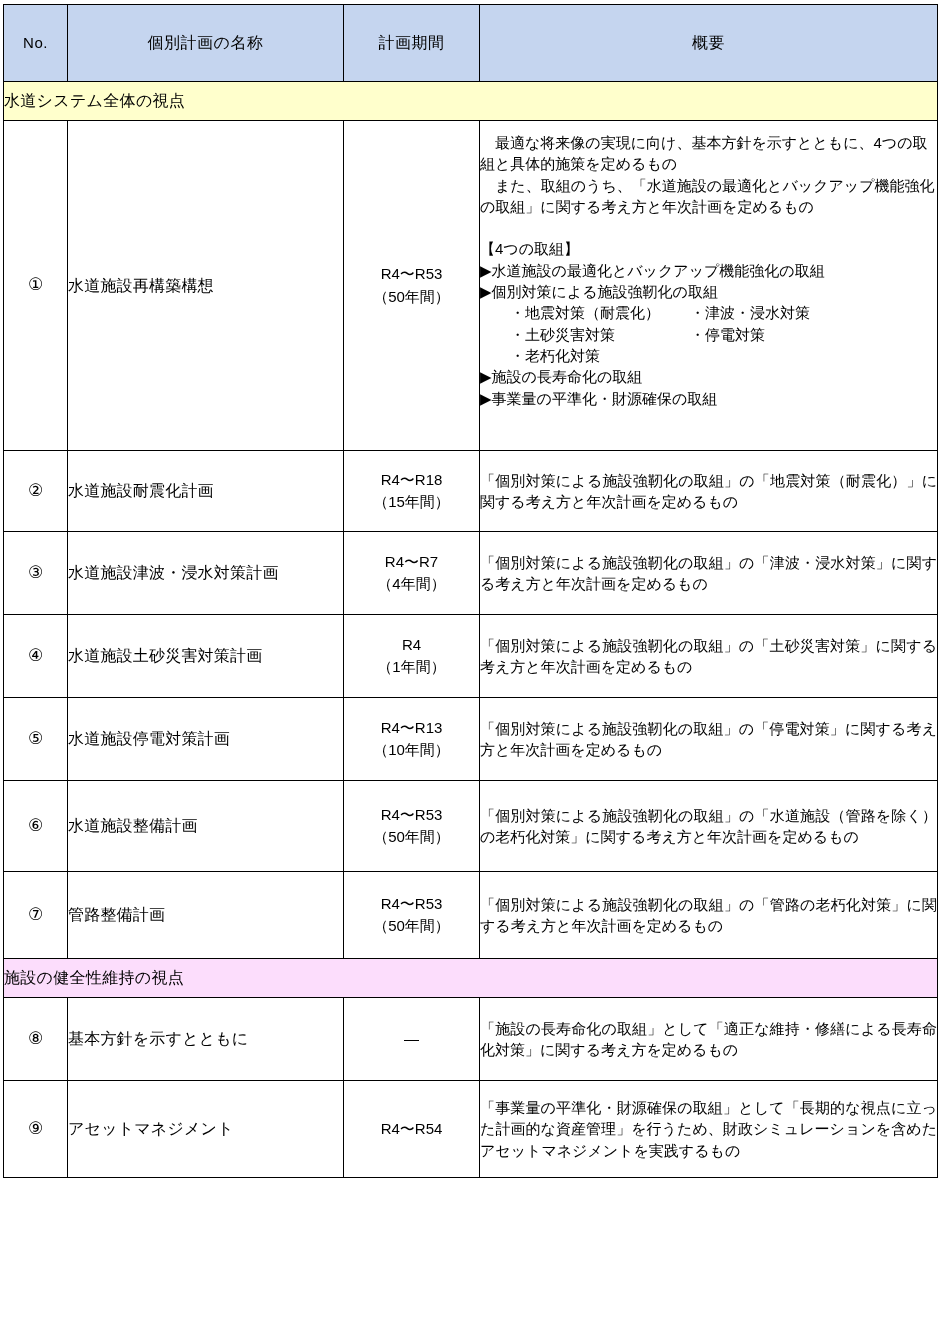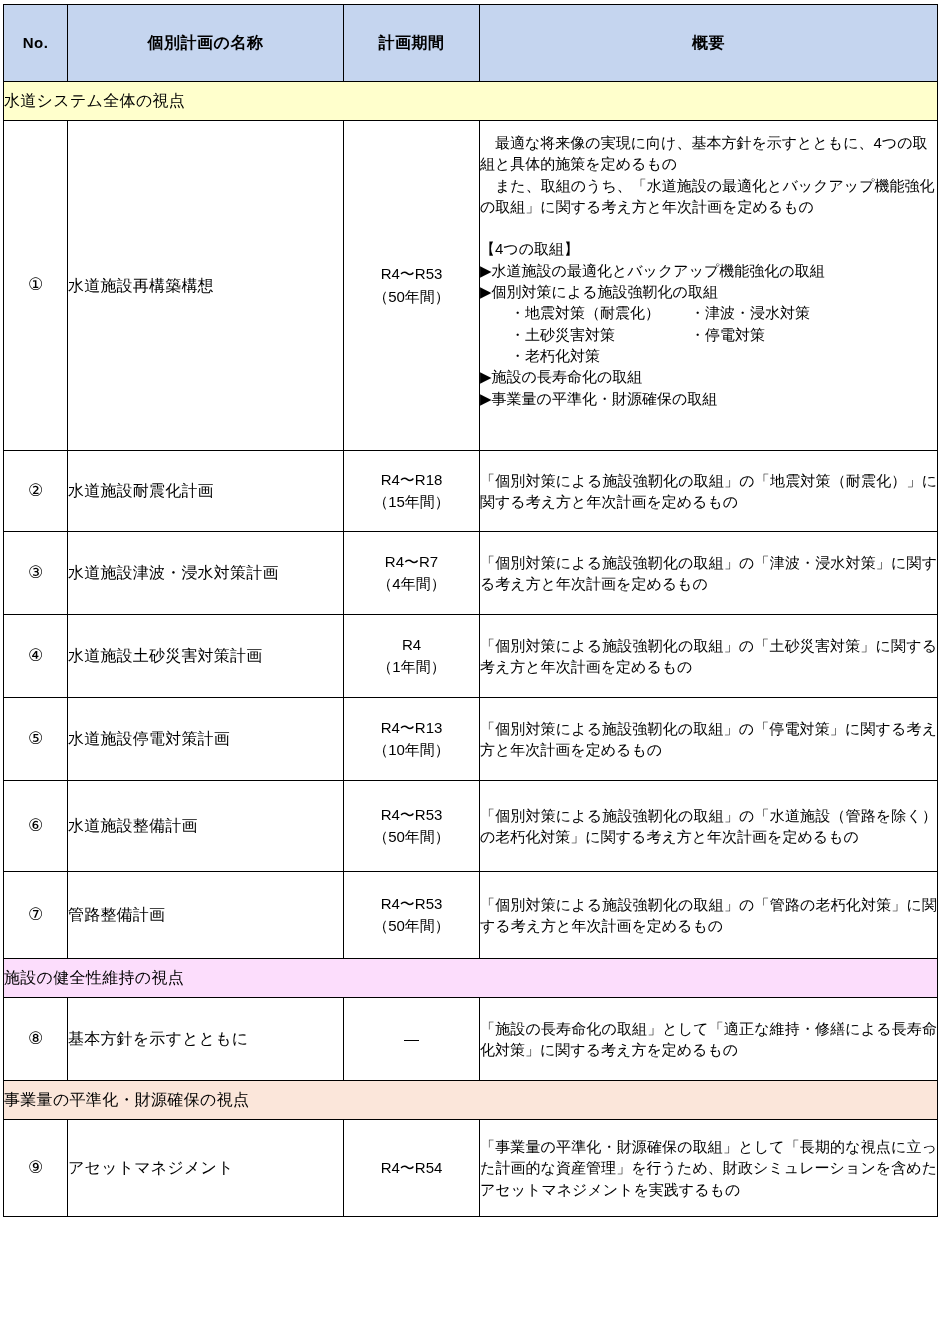--- a/index.html
+++ b/index.html
@@ -45,21 +45,20 @@
   col.c-name  { width: 276px; }
   col.c-term  { width: 136px; }
   col.c-desc  { width: 458px; }
 
   
   tr.head-row th {
     background: #c5d5ef;
     height: 76px;
     font-size: 16px;
     letter-spacing: 0.5px;
-    font-weight: bold;
   }
   tr.head-row th.th-no { font-size: 15px; }
 
   
   td.section-band {
     height: 38px;
     padding: 0 0 0 8px;
     text-align: left;
     font-size: 16px;
     letter-spacing: 0.3px;
@@ -222,23 +221,20 @@
         <td class="section-band band-pink" colspan="4">施設の健全性維持の視点</td>
       </tr>
 
       <tr class="row-r8">
         <td class="cell-no">⑧</td>
         <td class="cell-name">基本方針を示すとともに</td>
         <td class="cell-term">—</td>
         <td class="cell-desc">「施設の長寿命化の取組」として「適正な維持・修繕による長寿命化対策」に関する考え方を定めるもの</td>
       </tr>
 
-      <tr>
-        <td class="section-band band-orange" colspan="4">事業量の平準化・財源確保の視点</td>
-      </tr>
 
       <tr class="row-r9">
         <td class="cell-no">⑨</td>
         <td class="cell-name">アセットマネジメント</td>
         <td class="cell-term">R4〜R54</td>
         <td class="cell-desc">「事業量の平準化・財源確保の取組」として「長期的な視点に立った計画的な資産管理」を行うため、財政シミュレーションを含めたアセットマネジメントを実践するもの</td>
       </tr>
 
     </tbody>
   </table>

